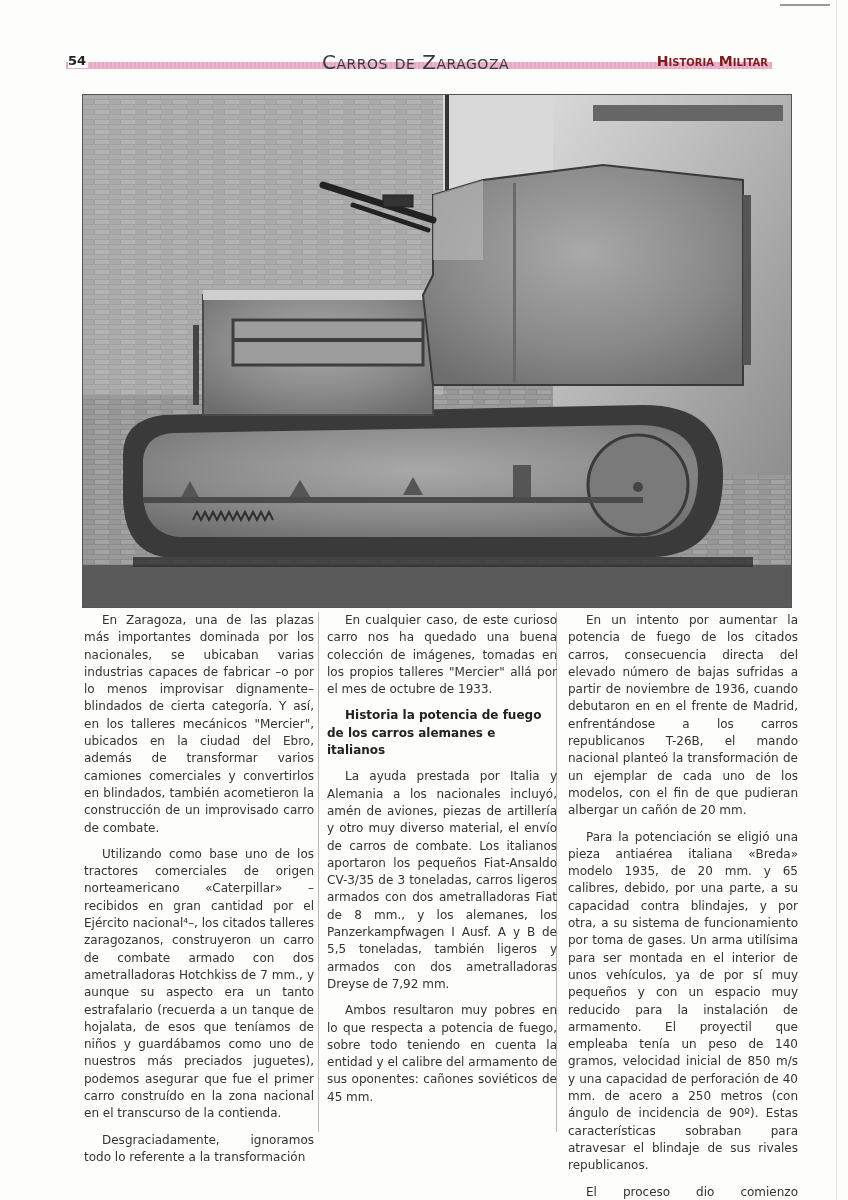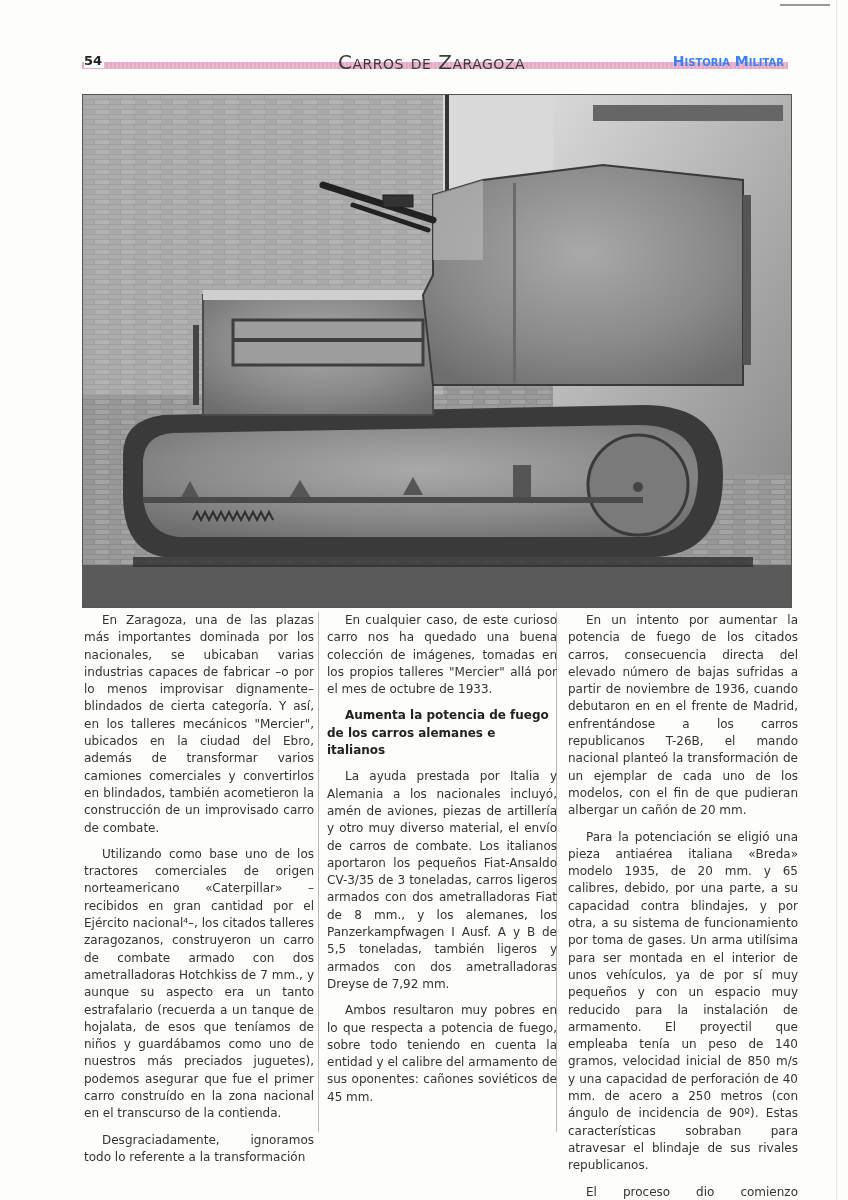--- a/index.html
+++ b/index.html
@@ -14,40 +14,40 @@
   .edge-right {
     position: absolute; left: 836px; top: 0; width: 1px; height: 1200px;
     background: #e6e6e2;
   }
   .edge-top {
     position: absolute; left: 780px; top: 4px; width: 50px; height: 2px;
     background: #9a9a9a;
   }
   
   .header {
-    position: absolute; left: 82px; top: 50px; width: 706px; height: 24px;
+    position: absolute; left: 66px; top: 50px; width: 706px; height: 24px;
   }
   .header-band {
     position: absolute; left: 0; right: 0; top: 12px; height: 7px;
     background: repeating-linear-gradient(90deg, #e6a8c4 0 2px, #eab7cf 2px 4px);
   }
   .page-number {
     position: absolute; left: 2px; top: 3px;
     font-family: "DejaVu Sans", sans-serif; font-weight: bold; font-size: 13px;
     color: #222; background: #fdfdfb; padding-right: 2px;
   }
   .section-title {
     position: absolute; left: 256px; top: 0;
     font-family: "DejaVu Sans", sans-serif; font-size: 20px; letter-spacing: 0.5px;
     color: #3a3a3a; font-variant: small-caps; background: transparent;
   }
   .magazine-name {
     position: absolute; right: 4px; top: 3px;
     font-family: "DejaVu Sans", sans-serif; font-weight: bold; font-size: 14px;
-    color: #3b82f6; font-variant: small-caps;
+    color: #7f1d1d; font-variant: small-caps;
   }
   
   .photo {
     position: absolute; left: 82px; top: 94px; width: 708px; height: 512px;
     background: #7b7b7b; overflow: hidden;
     border: 1px solid #555;
   }
   .photo svg { display: block; }
   
   .col {
@@ -157,21 +157,21 @@
 <div class="rule rule2"></div>
 
 <div class="col col1">
   <p>En Zaragoza, una de las plazas más importantes dominada por los nacionales, se ubicaban varias industrias capaces de fabricar –o por lo menos improvisar dignamente– blindados de cierta categoría. Y así, en los talleres mecánicos "Mercier", ubicados en la ciudad del Ebro, además de transformar varios camiones comerciales y convertirlos en blindados, también acometieron la construcción de un improvisado carro de combate.</p>
   <p>Utilizando como base uno de los tractores comerciales de origen norteamericano «Caterpillar» –recibidos en gran cantidad por el Ejército nacional⁴–, los citados talleres zaragozanos, construyeron un carro de combate armado con dos ametralladoras Hotchkiss de 7 mm., y aunque su aspecto era un tanto estrafalario (recuerda a un tanque de hojalata, de esos que teníamos de niños y guardábamos como uno de nuestros más preciados juguetes), podemos asegurar que fue el primer carro construído en la zona nacional en el transcurso de la contienda.</p>
   <p>Desgraciadamente, ignoramos todo lo referente a la transformación</p>
 </div>
 
 <div class="col col2">
   <p>En cualquier caso, de este curioso carro nos ha quedado una buena colección de imágenes, tomadas en los propios talleres "Mercier" allá por el mes de octubre de 1933.</p>
-  <p class="subhead">Aumenta la potencia de fuego de los carros alemanes e italianos</p>
+  <p class="subhead">Historia la potencia de fuego de los carros alemanes e italianos</p>
   <p>La ayuda prestada por Italia y Alemania a los nacionales incluyó, amén de aviones, piezas de artillería y otro muy diverso material, el envío de carros de combate. Los italianos aportaron los pequeños Fiat-Ansaldo CV-3/35 de 3 toneladas, carros ligeros armados con dos ametralladoras Fiat de 8 mm., y los alemanes, los Panzerkampfwagen I Ausf. A y B de 5,5 toneladas, también ligeros y armados con dos ametralladoras Dreyse de 7,92 mm.</p>
   <p>Ambos resultaron muy pobres en lo que respecta a potencia de fuego, sobre todo teniendo en cuenta la entidad y el calibre del armamento de sus oponentes: cañones soviéticos de 45 mm.</p>
 </div>
 
 <div class="col col3">
   <p>En un intento por aumentar la potencia de fuego de los citados carros, consecuencia directa del elevado número de bajas sufridas a partir de noviembre de 1936, cuando debutaron en en el frente de Madrid, enfrentándose a los carros republicanos T-26B, el mando nacional planteó la transformación de un ejemplar de cada uno de los modelos, con el fin de que pudieran albergar un cañón de 20 mm.</p>
   <p>Para la potenciación se eligió una pieza antiaérea italiana «Breda» modelo 1935, de 20 mm. y 65 calibres, debido, por una parte, a su capacidad contra blindajes, y por otra, a su sistema de funcionamiento por toma de gases. Un arma utilísima para ser montada en el interior de unos vehículos, ya de por sí muy pequeños y con un espacio muy reducido para la instalación de armamento. El proyectil que empleaba tenía un peso de 140 gramos, velocidad inicial de 850 m/s y una capacidad de perforación de 40 mm. de acero a 250 metros (con ángulo de incidencia de 90º). Estas características sobraban para atravesar el blindaje de sus rivales republicanos.</p>
   <p>El proceso dio comienzo analizando la posibilidad de transformar el</p>
 </div>
 

